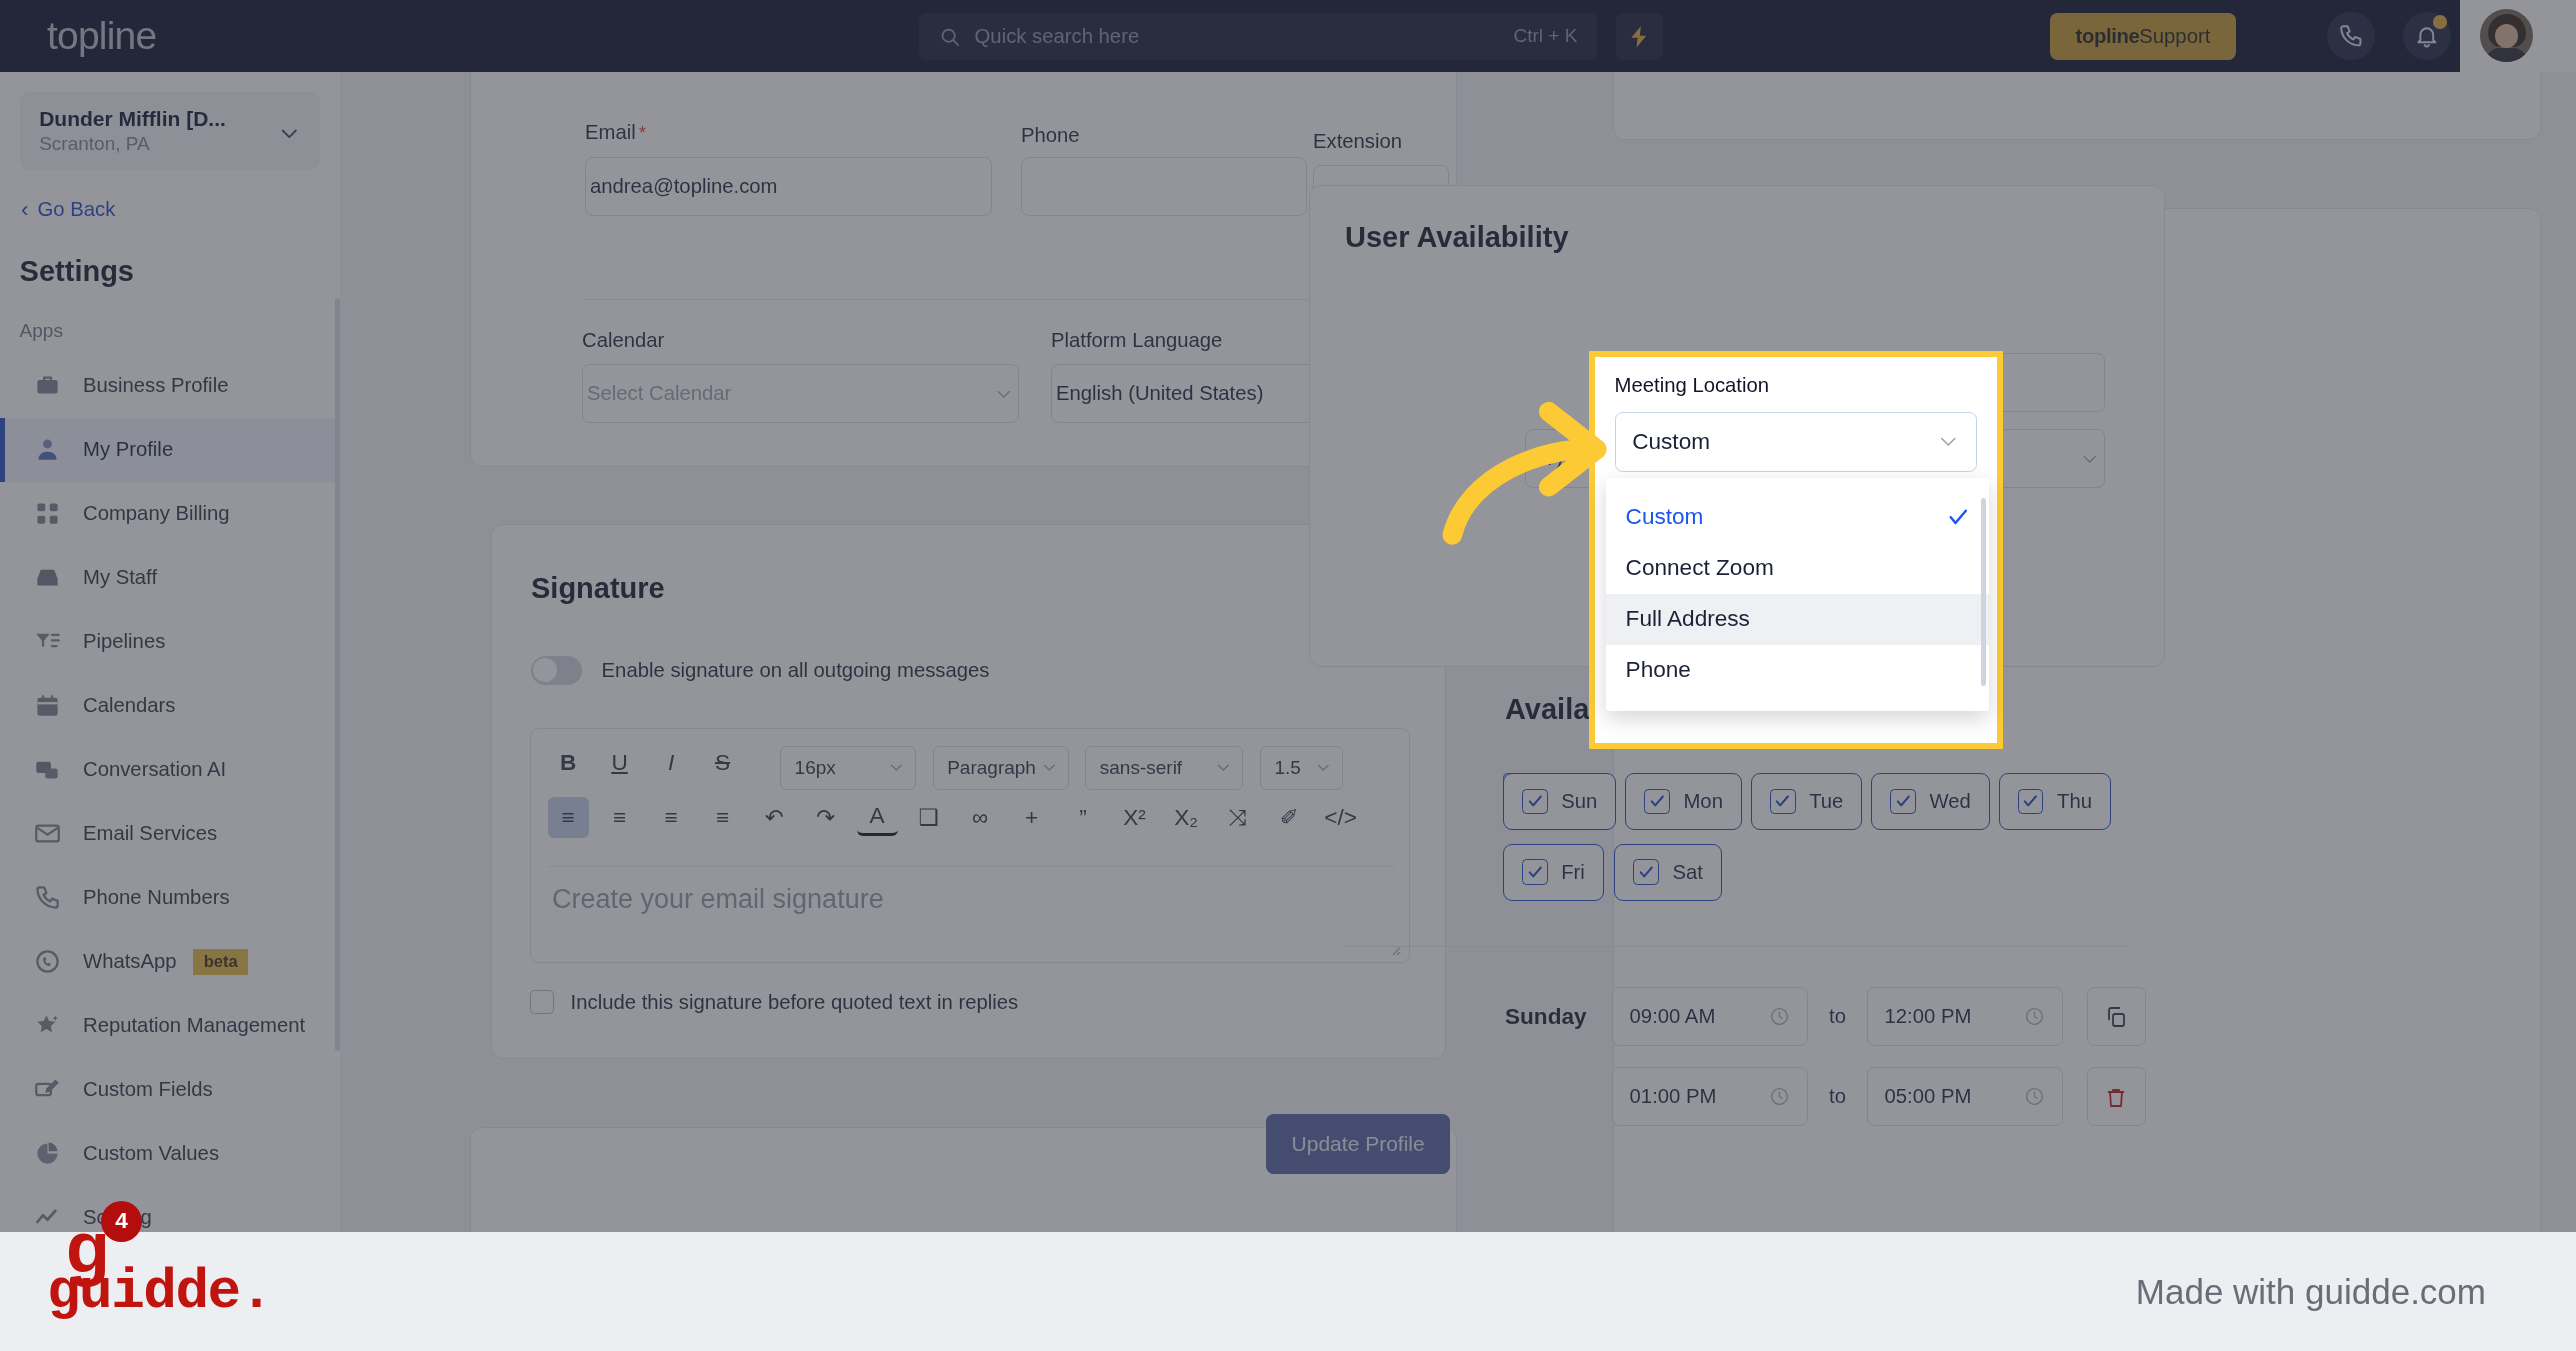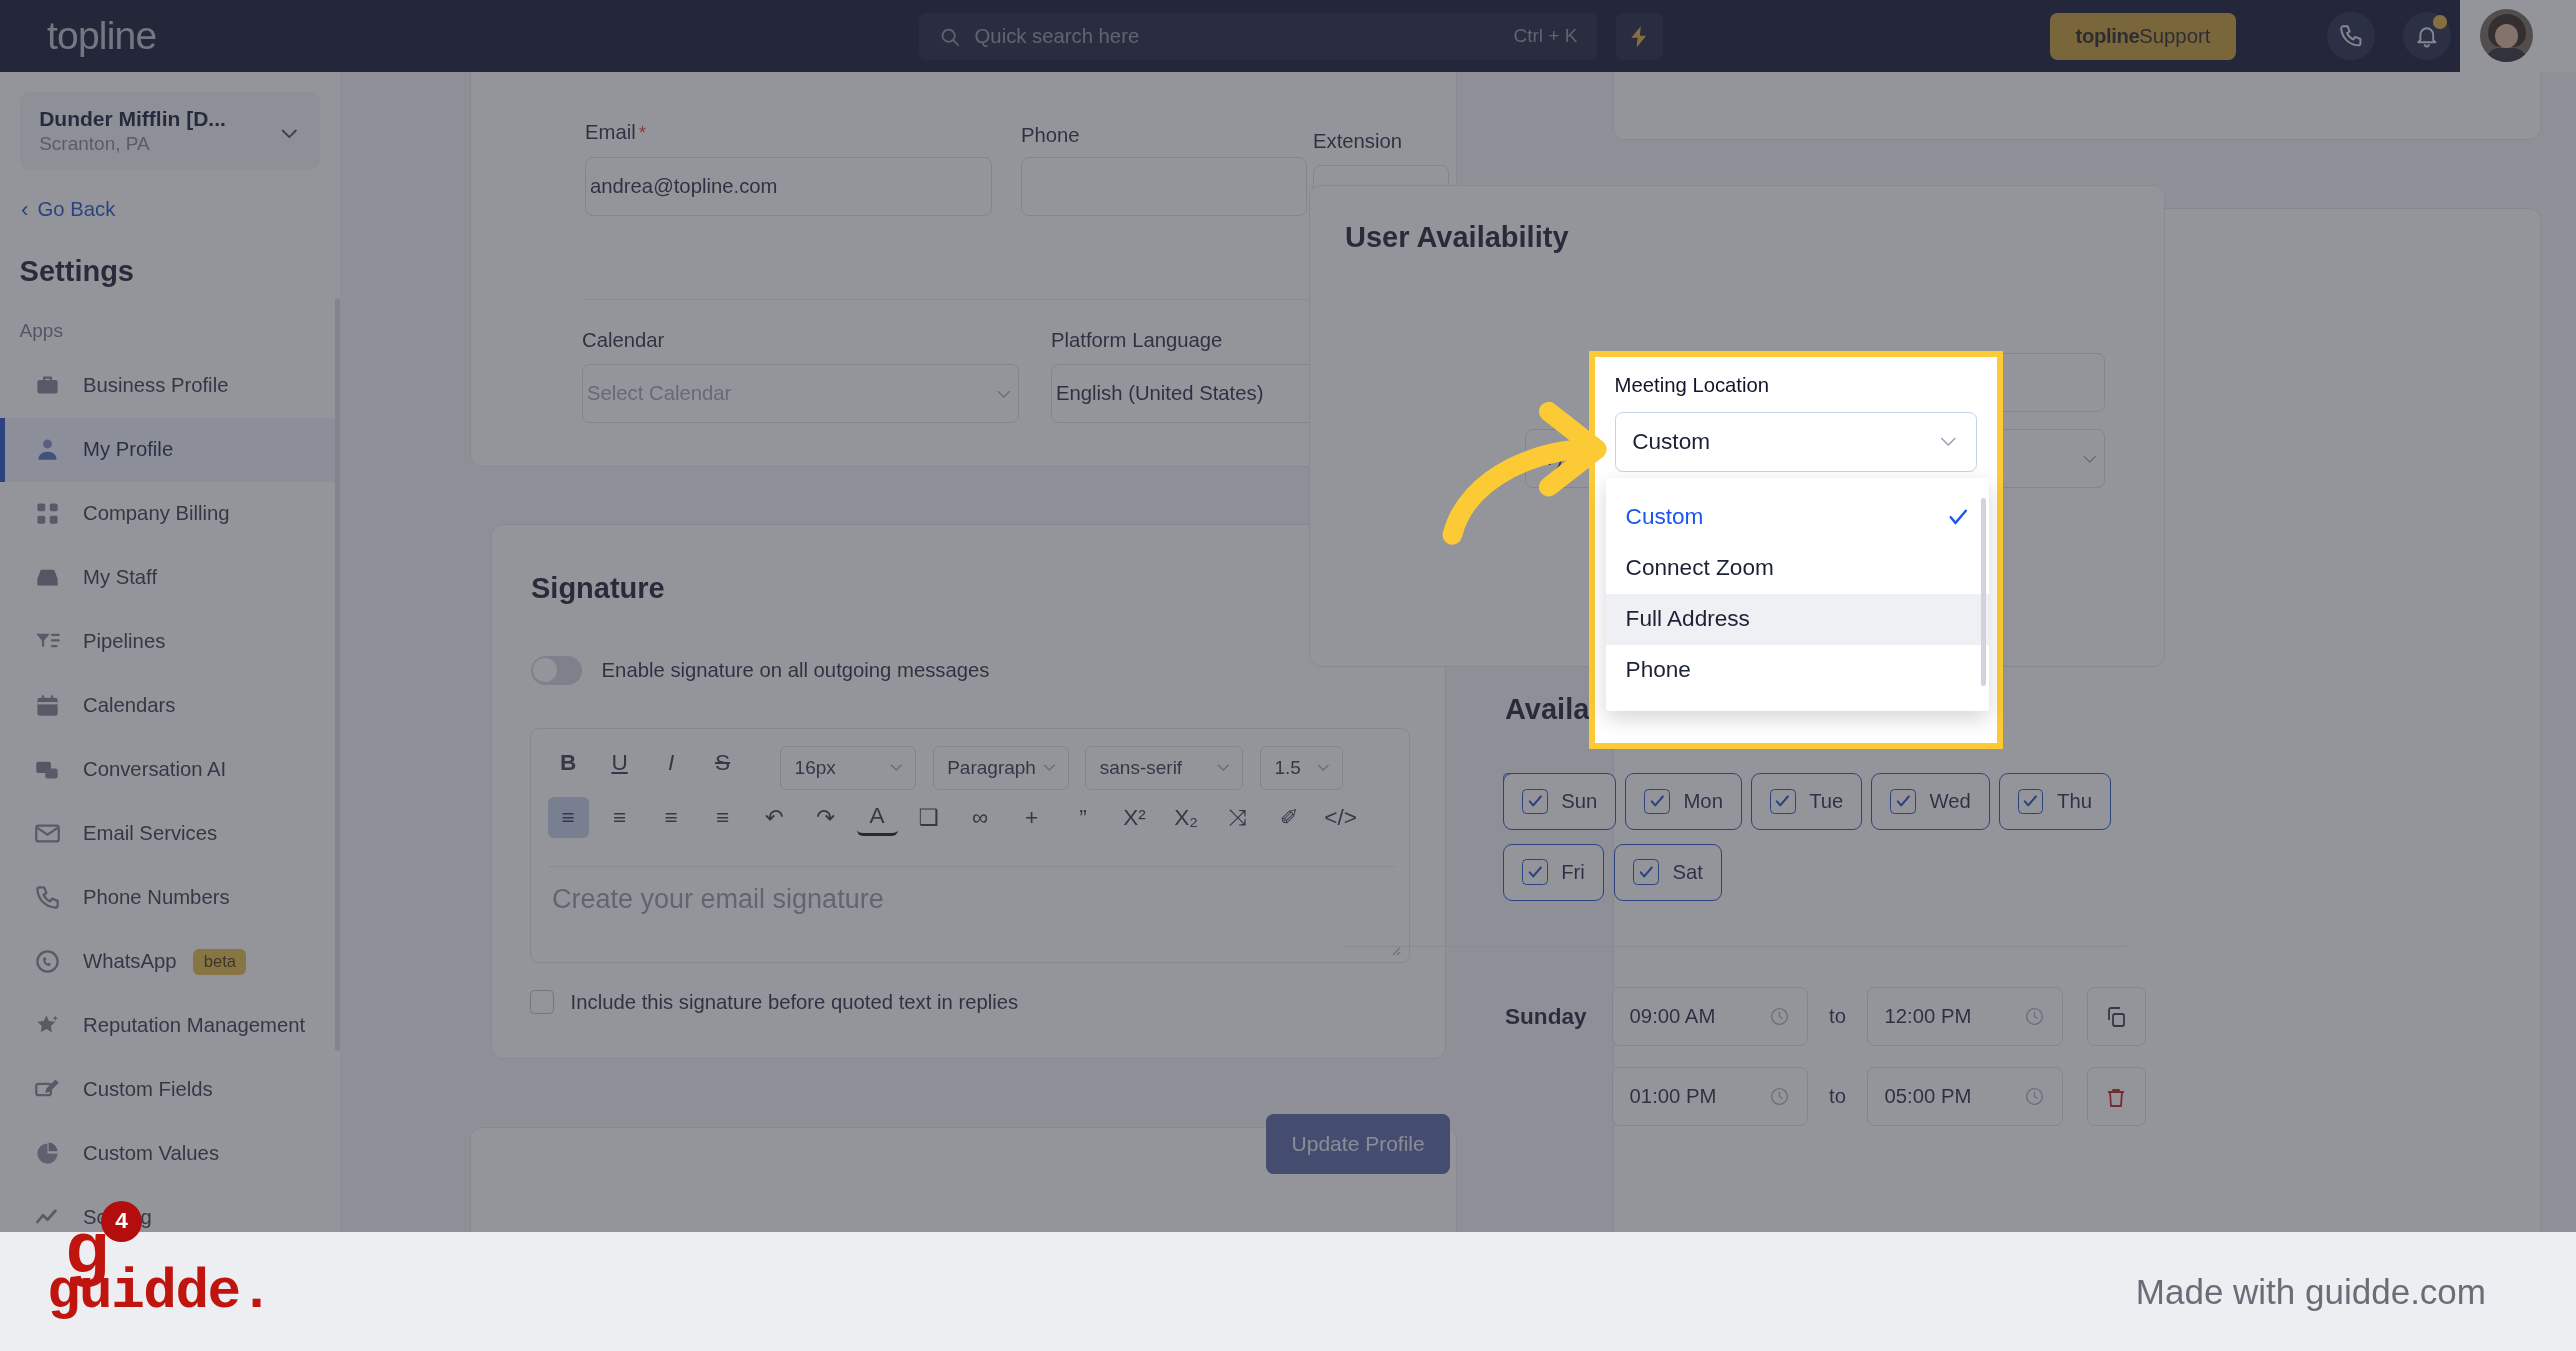--- a/index.html
+++ b/index.html
@@ -70,22 +70,22 @@
     height: 64px; display: flex; align-items: center; padding-left: 32px; position: relative;
   }
   .navitem .ni-ico { width: 30px; height: 30px; flex: none; display:flex; align-items:center; justify-content:center; }
   .navitem .ni-lbl { margin-left: 21px; font-size: 20.3px; color: #2b3043; white-space: nowrap; }
   .navitem.active { background: #edf0fb; }
   .navitem.active::before {
     content: ""; position: absolute; left: 0; top: 0; width: 5.3px; height: 100%; background: #1b48c4;
   }
   .navitem.active .ni-lbl { color: #15203f; }
   .beta-badge {
-    margin-left: 16.6px; background: #e5b93f; color: #3b2e06; border-radius: 6px;
-    font-size: 16.6px; font-weight: 400; padding: 3px 10.5px;
+    margin-left: 16.6px; background: #e5b93f; color: #3b2e06; border-radius: 1px;
+    font-size: 16.6px; font-weight: 700; padding: 3px 10.5px;
   }
   .side-scroll { position: absolute; right: 0; top: 226px; width: 5.3px; height: 753px; background: #d8dbe4; border-radius: 3px; }
 
   
   .main { position: absolute; top: 72px; left: 340px; width: 2236px; height: 1279px; background: #f3f4f7; overflow: hidden; }
   .card { background: #ffffff; border: 0.8px solid #e3e5ea; border-radius: 12px; position: absolute; }
   .flabel { font-size: 20.3px; color: #1e2338; }
   .req { color: #d93636; font-size: 18px; }
   .finput {
     border: 0.8px solid #d7dae2; border-radius: 7.5px; background: #fff; height: 59px;

